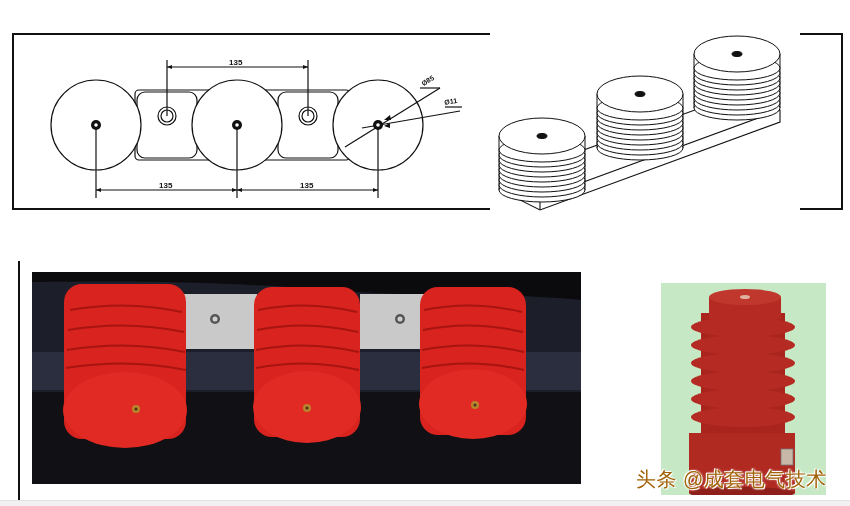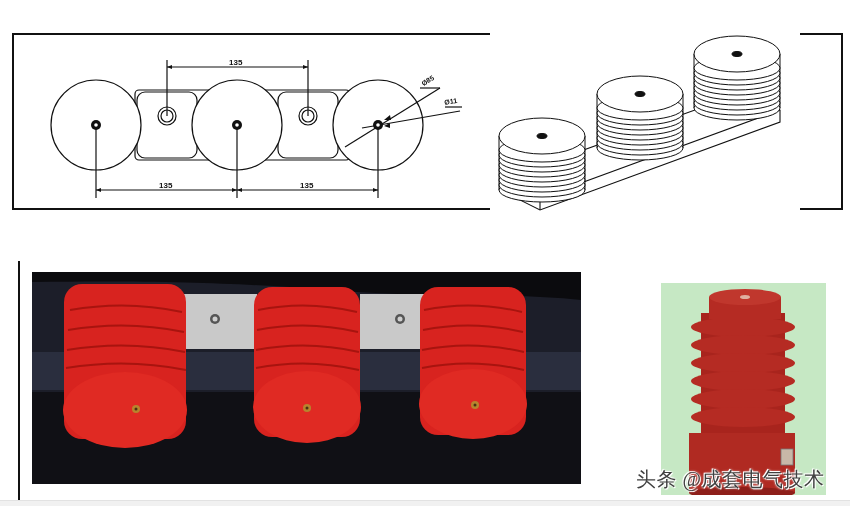--- a/index.html
+++ b/index.html
@@ -5,21 +5,21 @@
   html,body{margin:0;padding:0;background:#ffffff;}
   body{width:850px;height:506px;position:relative;overflow:hidden;font-family:"Liberation Sans",sans-serif;}
   .abs{position:absolute;}
   .drawing-frame{left:12px;top:33px;width:831px;height:177px;border:2px solid #111;box-sizing:border-box;}
   .iso-panel{left:490px;top:33px;width:310px;height:177px;background:#fff;}
   .svg-abs{position:absolute;left:0;top:0;}
   .photo-frame-line{left:18px;top:261px;width:2px;height:245px;background:#111;}
   .photo-main{left:32px;top:272px;width:549px;height:212px;background:#1c1e29;overflow:hidden;}
   .photo-side{left:661px;top:283px;width:165px;height:212px;background:#c6e8c4;}
   .bottom-strip{left:0;top:500px;width:850px;height:6px;background:#f1f1f1;border-top:1px solid #e2e2e2;}
-  .watermark{left:636px;top:466px;font-family:Liberation Serif, serif;font-size:20px;color:#404040;
+  .watermark{left:636px;top:466px;font-family:Liberation Sans, sans-serif;font-size:20px;color:#a16207;
     text-shadow:0 0 2px #fff,0 0 3px #fff,1px 1px 0 #fff,-1px -1px 0 #fff;letter-spacing:0.5px;white-space:nowrap;}
 </style>
 </head>
 <body>
 
 <div class="abs drawing-frame"></div>
 
 <svg class="svg-abs" width="850" height="506">
   <g stroke="#111" fill="none" stroke-width="1.2">
 

